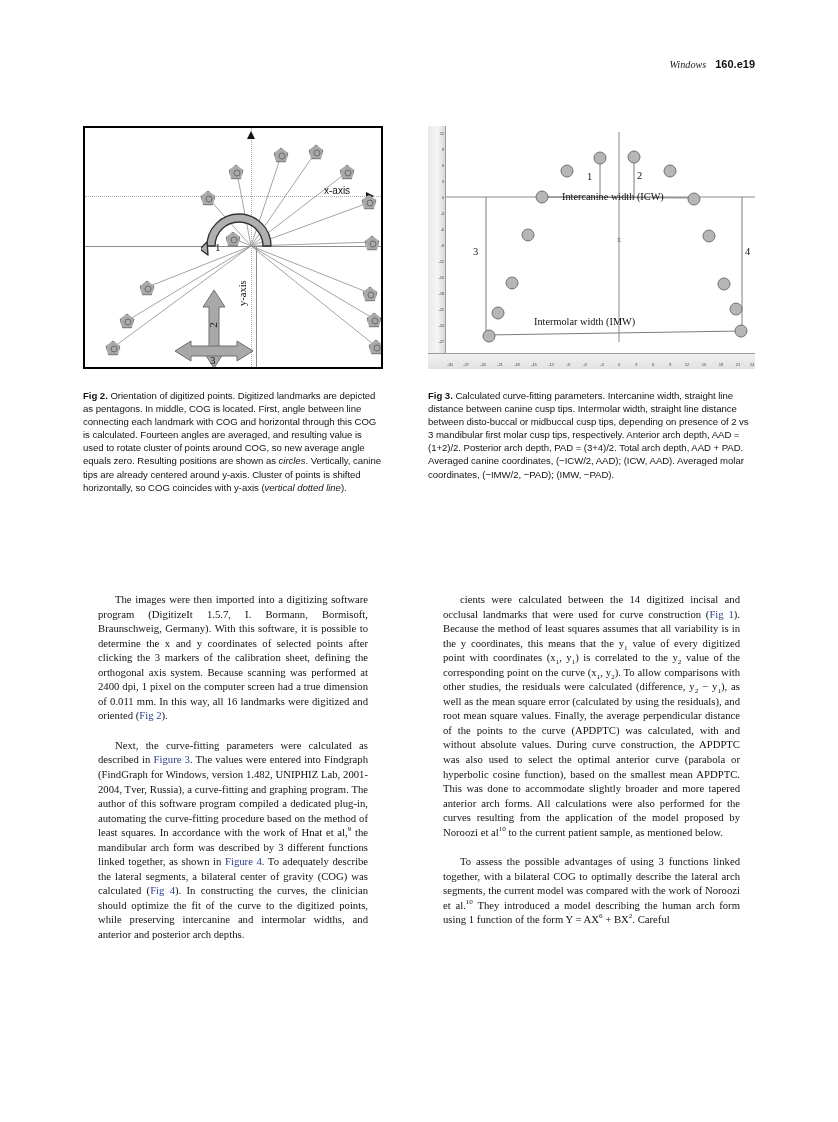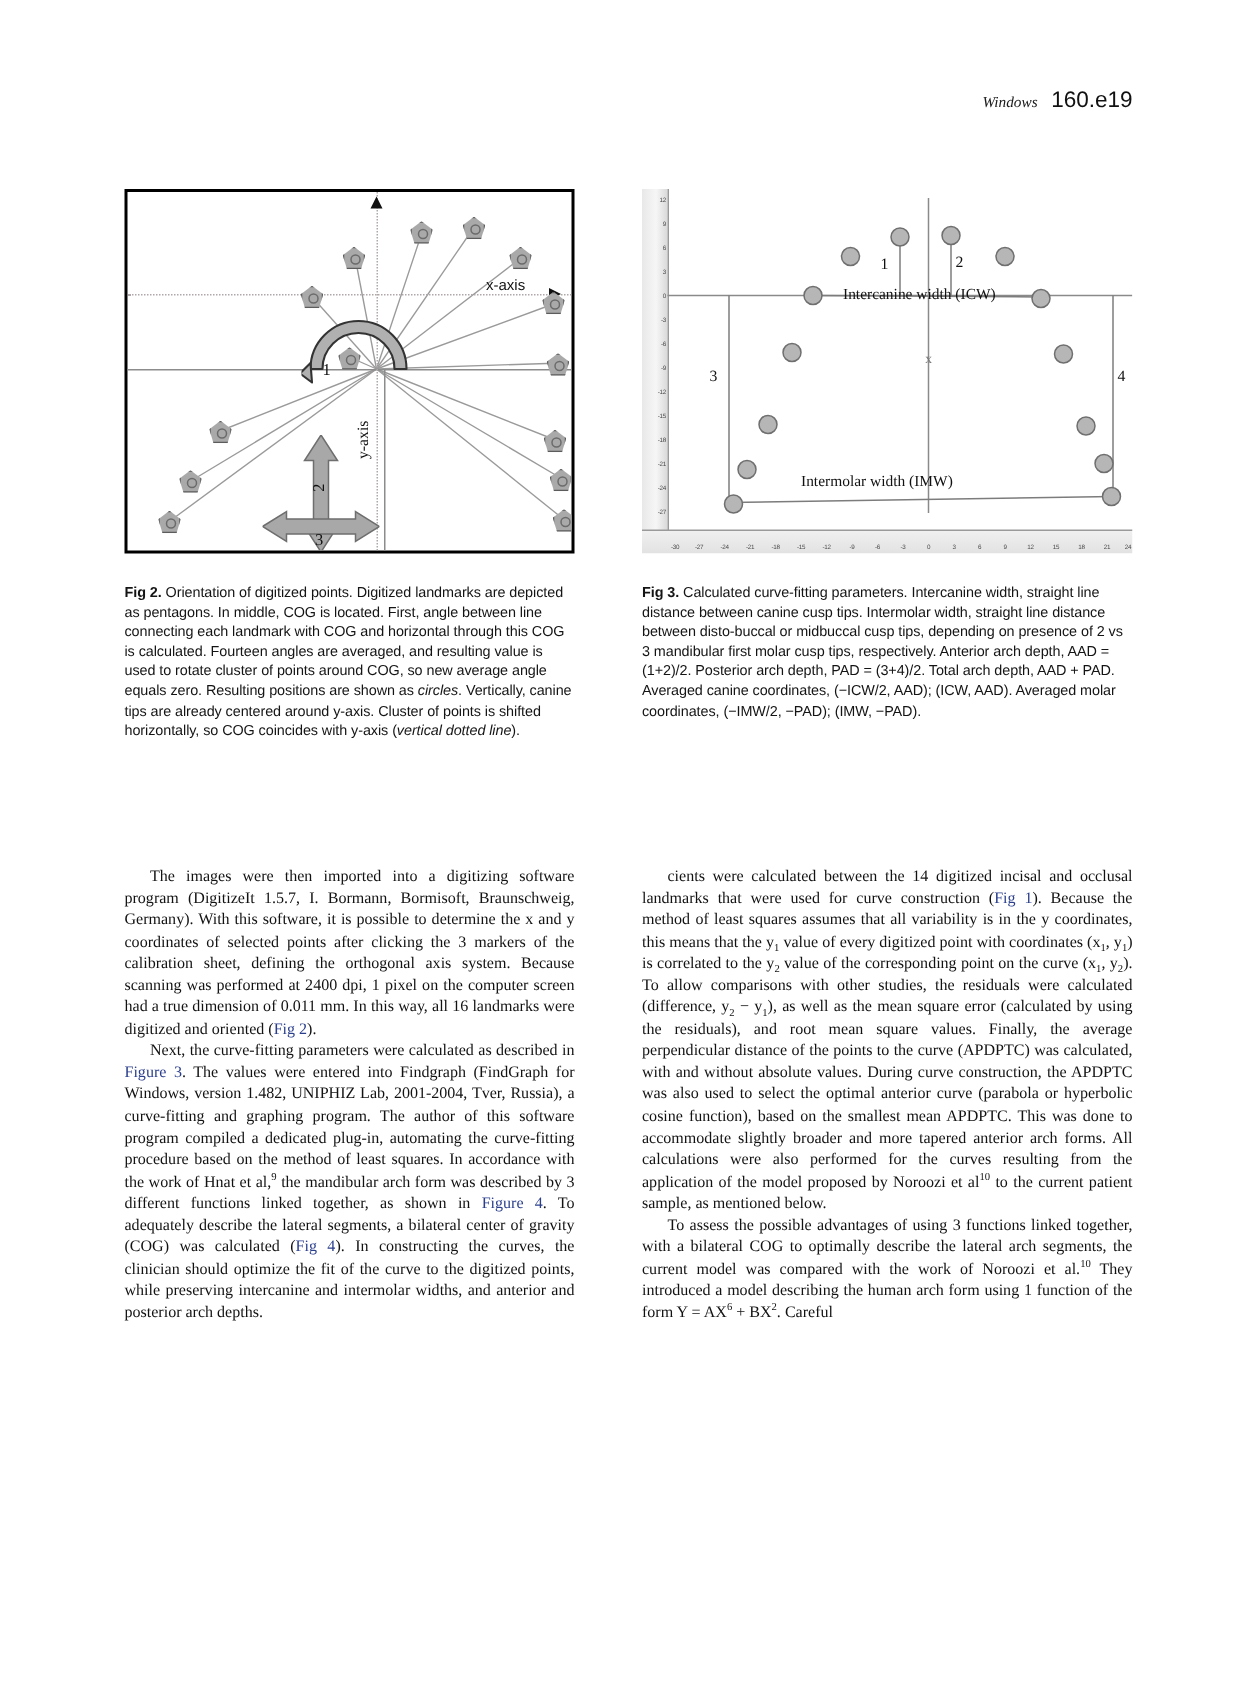--- a/index.html
+++ b/index.html
@@ -51,22 +51,22 @@
     gap: 9px;
     white-space: nowrap;
   }
   .runhead-author {
     font-style: italic;
     font-size: 10.2px;
     color: #1a1a1a;
   }
   .runhead-page {
     font-family: "Liberation Sans", sans-serif;
-    font-weight: normal;
-    font-size: 15px;
+    font-weight: bold;
+    font-size: 11px;
     color: #111;
   }
 
   
   .fig-wrap {
     position: absolute;
     top: 126px;
   }
   .fig-left  { left: 83px;  width: 300px; }
   .fig-right { left: 428px; width: 327px; }
@@ -111,21 +111,21 @@
     font-family: "Liberation Serif", serif;
     font-size: 10.7px;
     line-height: 14.55px;
     text-align: justify;
     text-justify: inter-word;
     color: #121212;
     hyphens: manual;
   }
   .col-left  { left: 83px;  width: 300px; }
   .col-right { left: 428px; width: 327px; }
-  .col p { margin: 0; text-indent: 17px; }
+  .col p { margin: 15px; text-indent: 17px; }
   .ref { color: #2a3e8c; }
   sup { font-size: 7.1px; vertical-align: super; line-height: 0; }
   sub { font-size: 7.1px; vertical-align: sub; line-height: 0; }
 
   
   .f2-plane { position: absolute; inset: 0; }
   .f2-xaxis-solid {
     position: absolute;
     left: 0; top: 118px;
     width: 100%; height: 0;

